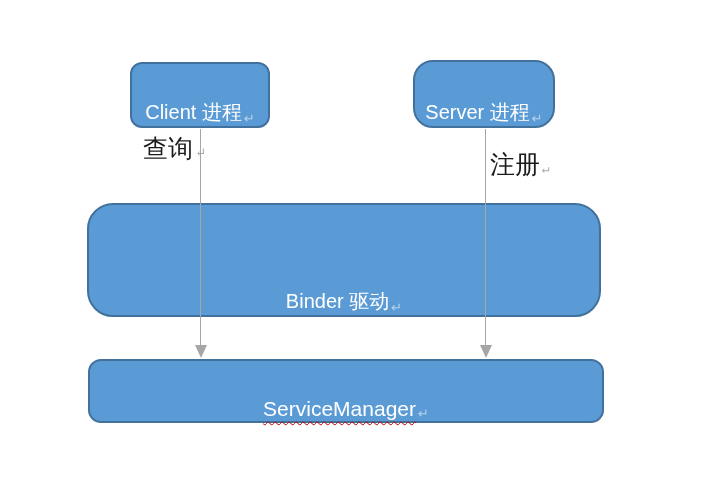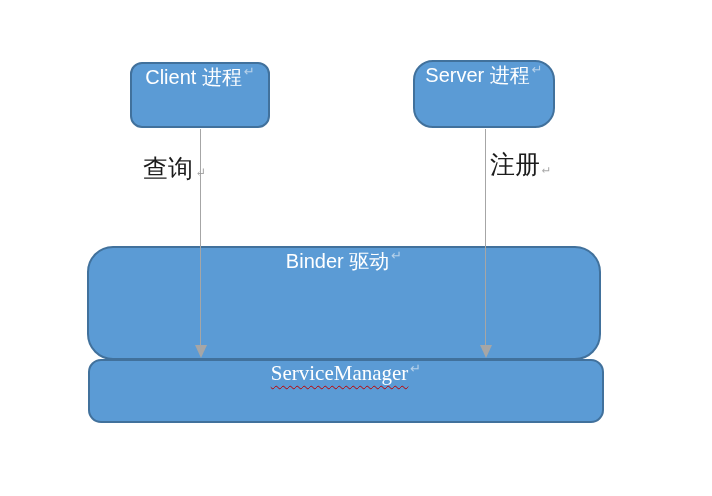--- a/index.html
+++ b/index.html
@@ -18,42 +18,41 @@
     width:712px;height:496px;
     background:var(--canvas-bg);
     overflow:hidden;
     font-family:"Liberation Sans","DejaVu Sans",sans-serif;
   }
   .node{
     position:absolute;
     background:var(--box-fill);
     border:2px solid var(--box-border);
     box-sizing:border-box;
-    display:flex;align-items:flex-start;justify-content:center;
+    display:flex;align-items:flex-end;justify-content:center;
     color:var(--box-text);
   }
   .node .label{white-space:nowrap;}
   .mark{
     color:var(--mark);
     font-size:13px;
     margin-left:2px;
     opacity:.85;
   }
   .node .mark{color:rgba(235,240,245,.75);}
   .node-client{left:130px;top:62px;width:140px;height:66px;border-radius:12px;font-size:20px;}
   .node-server{left:413px;top:60px;width:142px;height:68px;border-radius:20px;font-size:20px;}
-  .node-binder{left:87px;top:203px;width:514px;height:114px;border-radius:26px;font-size:20px;margin-top:43px;}
+  .node-binder{left:87px;top:203px;width:514px;height:114px;border-radius:26px;font-size:20px;}
   .node-sm{left:88px;top:359px;width:516px;height:64px;border-radius:13px;font-size:21px;}
   .node-sm .label{
     text-decoration-line:underline;
     text-decoration-style:wavy;
     text-decoration-color:var(--spell-underline);
     text-decoration-thickness:1px;
     text-underline-offset:5px;
-    font-family:Liberation Serif, serif;
   }
   .edge-line{
     position:absolute;
     width:1px;
     background:var(--arrow);
     z-index:5;
   }
   .line-query{left:200px;top:129px;height:216px;}
   .line-register{left:485px;top:129px;height:216px;}
   .arrowhead{
@@ -67,21 +66,21 @@
   .head-query{left:195px;top:345px;}
   .head-register{left:480px;top:345px;}
   .edge-label{
     position:absolute;
     font-family:"Liberation Serif","DejaVu Serif",serif;
     font-size:25px;
     color:var(--label-text);
     white-space:nowrap;
     z-index:6;
   }
-  .label-query{left:143px;top:152px;}
+  .label-query{left:143px;top:132px;}
   .label-register{left:490px;top:148px;font-family:Liberation Mono, monospace;}
 </style>
 </head>
 <body>
 
 <div class="canvas">
 
   <div class="node node-client">
     <span class="label">Client 进程</span>
       <span class="mark">↵</span>

